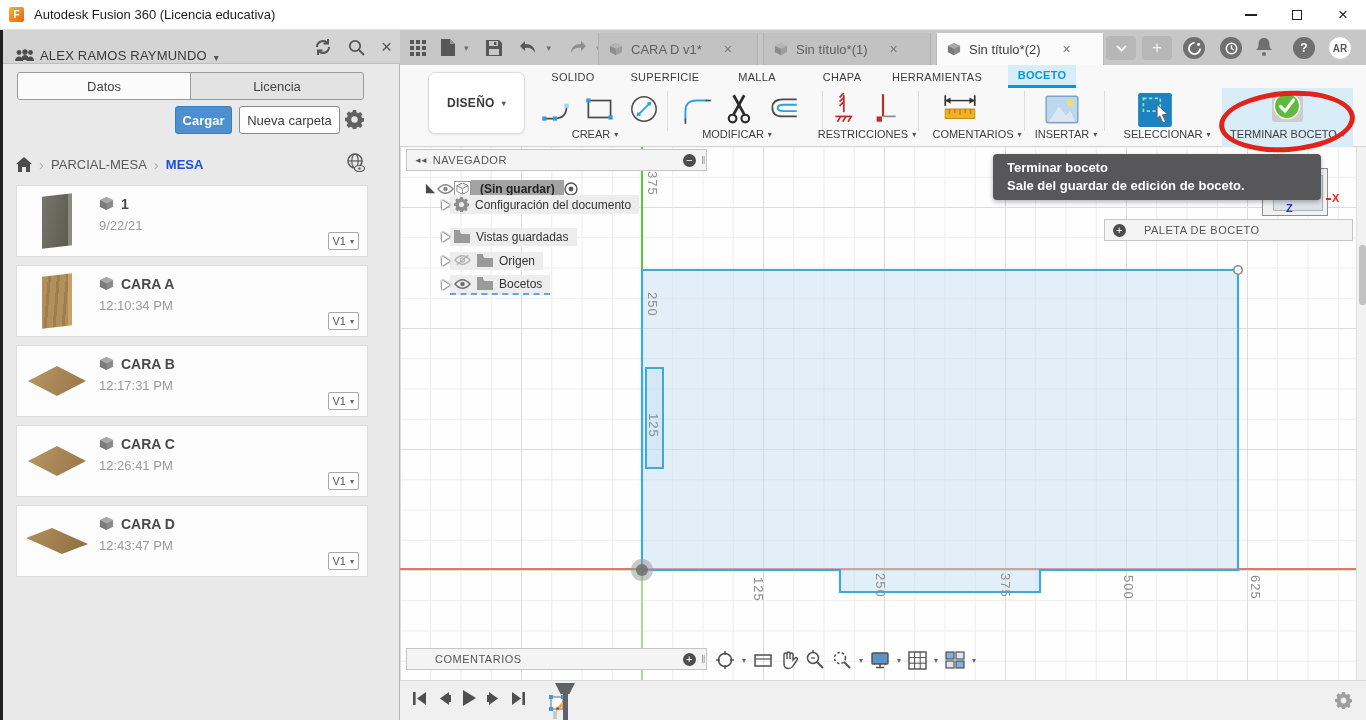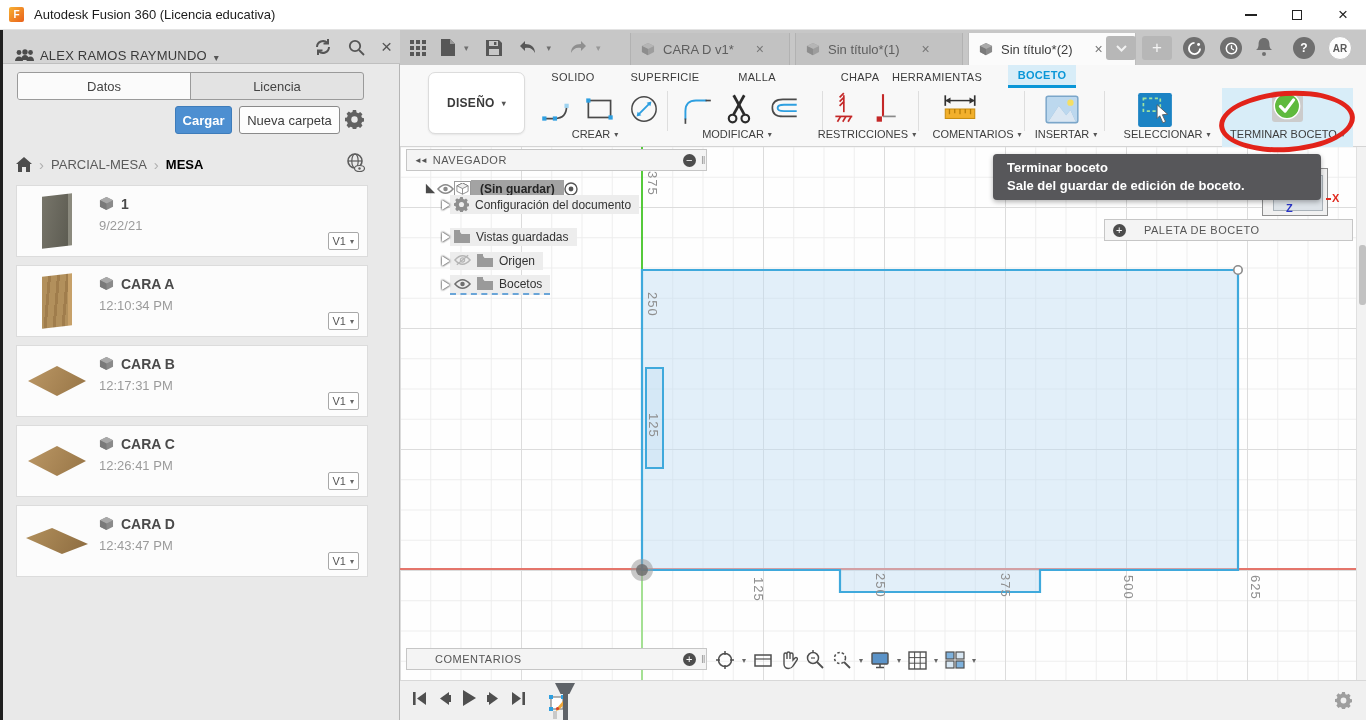--- a/index.html
+++ b/index.html
@@ -25,39 +25,39 @@
   .lp-header-icons { position:absolute; right:8px; top:0; height:34px; display:flex; align-items:center; gap:16px; }
   .seg { position:absolute; left:17px; top:42px; width:347px; height:28px; border:1px solid #9a9a9a; border-radius:3px; display:flex; background:#e3e3e3; overflow:hidden; }
   .seg-half { flex:1; display:flex; align-items:center; justify-content:center; font-size:13px; color:#444; }
   .seg-active { background:#fbfbfb; }
   .seg-div { width:1px; background:#9a9a9a; }
   .btn-cargar { position:absolute; left:175px; top:76px; width:57px; height:28px; background:#4d8fd1; border:1px solid #3e7cba; border-radius:3px; color:#fff; font-size:13px; font-weight:bold; display:flex; align-items:center; justify-content:center; }
   .btn-carpeta { position:absolute; left:239px; top:76px; width:101px; height:28px; background:#fdfdfd; border:1px solid #8a8a8a; border-radius:3px; color:#3c3c3c; font-size:13px; display:flex; align-items:center; justify-content:center; }
   .lp-gear { position:absolute; left:345px; top:80px; }
   .crumb { position:absolute; left:16px; top:125px; width:368px; height:18px; display:flex; align-items:center; font-size:13px; color:#5a5a5a; }
   .crumb-sep { color:#b0b0b0; margin:0 7px; font-size:15px; }
-  .crumb-cur { font-weight:bold; color:#000000; }
+  .crumb-cur { font-weight:bold; color:#1d4ed8; }
   .crumb-globe { position:absolute; right:18px; top:-2px; }
   .card { position:absolute; left:16px; width:352px; height:72px; background:#fcfcfc; border:1px solid #dcdcdc; }
   .card-thumb { position:absolute; left:6px; top:4px; width:68px; height:62px; display:flex; align-items:center; justify-content:center; }
   .thumb-vpanel { width:30px; height:52px; background:linear-gradient(100deg,#77756a,#5d5c52); transform:skewY(-7deg); border-right:4px solid #8b8a7e; }
   .thumb-wood-v { width:30px; height:52px; background:repeating-linear-gradient(95deg,#b2905c 0 6px,#a07d4c 6px 9px); transform:skewY(-7deg); border-right:4px solid #c7a169; }
   .thumb-wood-f { width:58px; height:30px; background:linear-gradient(120deg,#bb9765,#977546); clip-path:polygon(50% 0,100% 50%,50% 100%,0 50%); }
   .thumb-wood-f2 { width:62px; height:26px; background:linear-gradient(120deg,#b2905c,#8d6c40); clip-path:polygon(42% 0,100% 62%,58% 100%,0 38%); }
   .card-title { position:absolute; left:82px; top:10px; display:flex; align-items:center; gap:7px; font-size:14px; font-weight:bold; color:#4a4a4a; }
   .card-time { position:absolute; left:82px; top:32px; font-size:13px; color:#9b9b9b; }
   .card-ver { position:absolute; right:8px; bottom:6px; border:1px solid #a8a8a8; border-radius:2px; background:#fff; font-size:11px; color:#555; padding:2px 4px; display:flex; align-items:center; gap:4px; }
   .card-ver .cv-caret { font-size:8px; color:#666; }
 
   
   .doc-bar { position:absolute; left:400px; top:30px; width:966px; height:35px; background:#c7c7c7; }
   .db-icons { position:absolute; left:10px; top:0; height:35px; display:flex; align-items:center; gap:9px; }
   .db-caret { font-size:9px; color:#6f6f6f; }
   .db-caret-dim { color:#979797; }
-  .doc-tab { position:absolute; top:3px; height:32px; display:flex; align-items:center; background:#c2c2c2; border-left:1px solid #b2b2b2; border-right:1px solid #b2b2b2; font-size:13px; color:#5e5e5e; padding:0 10px; gap:8px;margin-left:32px; }
+  .doc-tab { position:absolute; top:3px; height:32px; display:flex; align-items:center; background:#c2c2c2; border-left:1px solid #b2b2b2; border-right:1px solid #b2b2b2; font-size:13px; color:#5e5e5e; padding:0 10px; gap:8px; }
   .doc-tab .x { margin-left:14px; font-size:14px; color:#777; }
   .doc-tab-active { background:#fbfbfb; color:#3c3c3c; border-color:#bdbdbd; }
   .tab-btn { position:absolute; top:6px; width:30px; height:24px; background:#b7b7b7; border-radius:3px; display:flex; align-items:center; justify-content:center; color:#f4f4f4; }
   .round-ic { position:absolute; top:7px; width:22px; height:22px; border-radius:50%; background:#6f6f6f; display:flex; align-items:center; justify-content:center; color:#fff; font-size:12px; font-weight:bold; }
   .avatar { position:absolute; top:6px; width:24px; height:24px; border-radius:50%; background:#fdfdfd; border:1px solid #c2c2c2; color:#5a5a5a; font-size:10px; font-weight:bold; display:flex; align-items:center; justify-content:center; }
 
   
   .ribbon { position:absolute; left:400px; top:65px; width:966px; height:82px; background:#f8f8f8; border-bottom:1px solid #d4d4d4; }
   .ws-tab { position:absolute; top:0; height:23px; display:flex; align-items:center; justify-content:center; font-size:11px; color:#3c3c3c; letter-spacing:.3px; }
   .ws-active { background:#d8edf8; color:#0a96d7; border-bottom:3px solid #0a96d7; font-weight:bold; }
@@ -388,21 +388,21 @@
     <div class="round-ic" style="left:893px">
         <span>?</span>
       </div>
     <div class="avatar" style="left:928px">AR</div>
   </div>
 
   <div class="ribbon">
     <div class="ws-tab" style="left:140px;width:66px">SOLIDO</div>
     <div class="ws-tab" style="left:225px;width:80px">SUPERFICIE</div>
     <div class="ws-tab" style="left:327px;width:60px">MALLA</div>
-    <div class="ws-tab" style="left:430px;width:60px">CHAPA</div>
+    <div class="ws-tab" style="left:412px;width:60px">CHAPA</div>
     <div class="ws-tab" style="left:487px;width:100px">HERRAMIENTAS</div>
     <div class="ws-tab ws-active" style="left:608px;width:68px">BOCETO</div>
 
     <div class="design-btn">
       <span>DISEÑO</span>
         <span class="grp-caret">▾</span>
     </div>
 
     <div class="tool-ic" style="left:138px"><svg width="36" height="36" viewBox="0 0 34 34">
           <path d="M6 26 L16 26 Q27 26 27 14" fill="none" stroke="#4a4a4a" stroke-width="1.6"></path>

